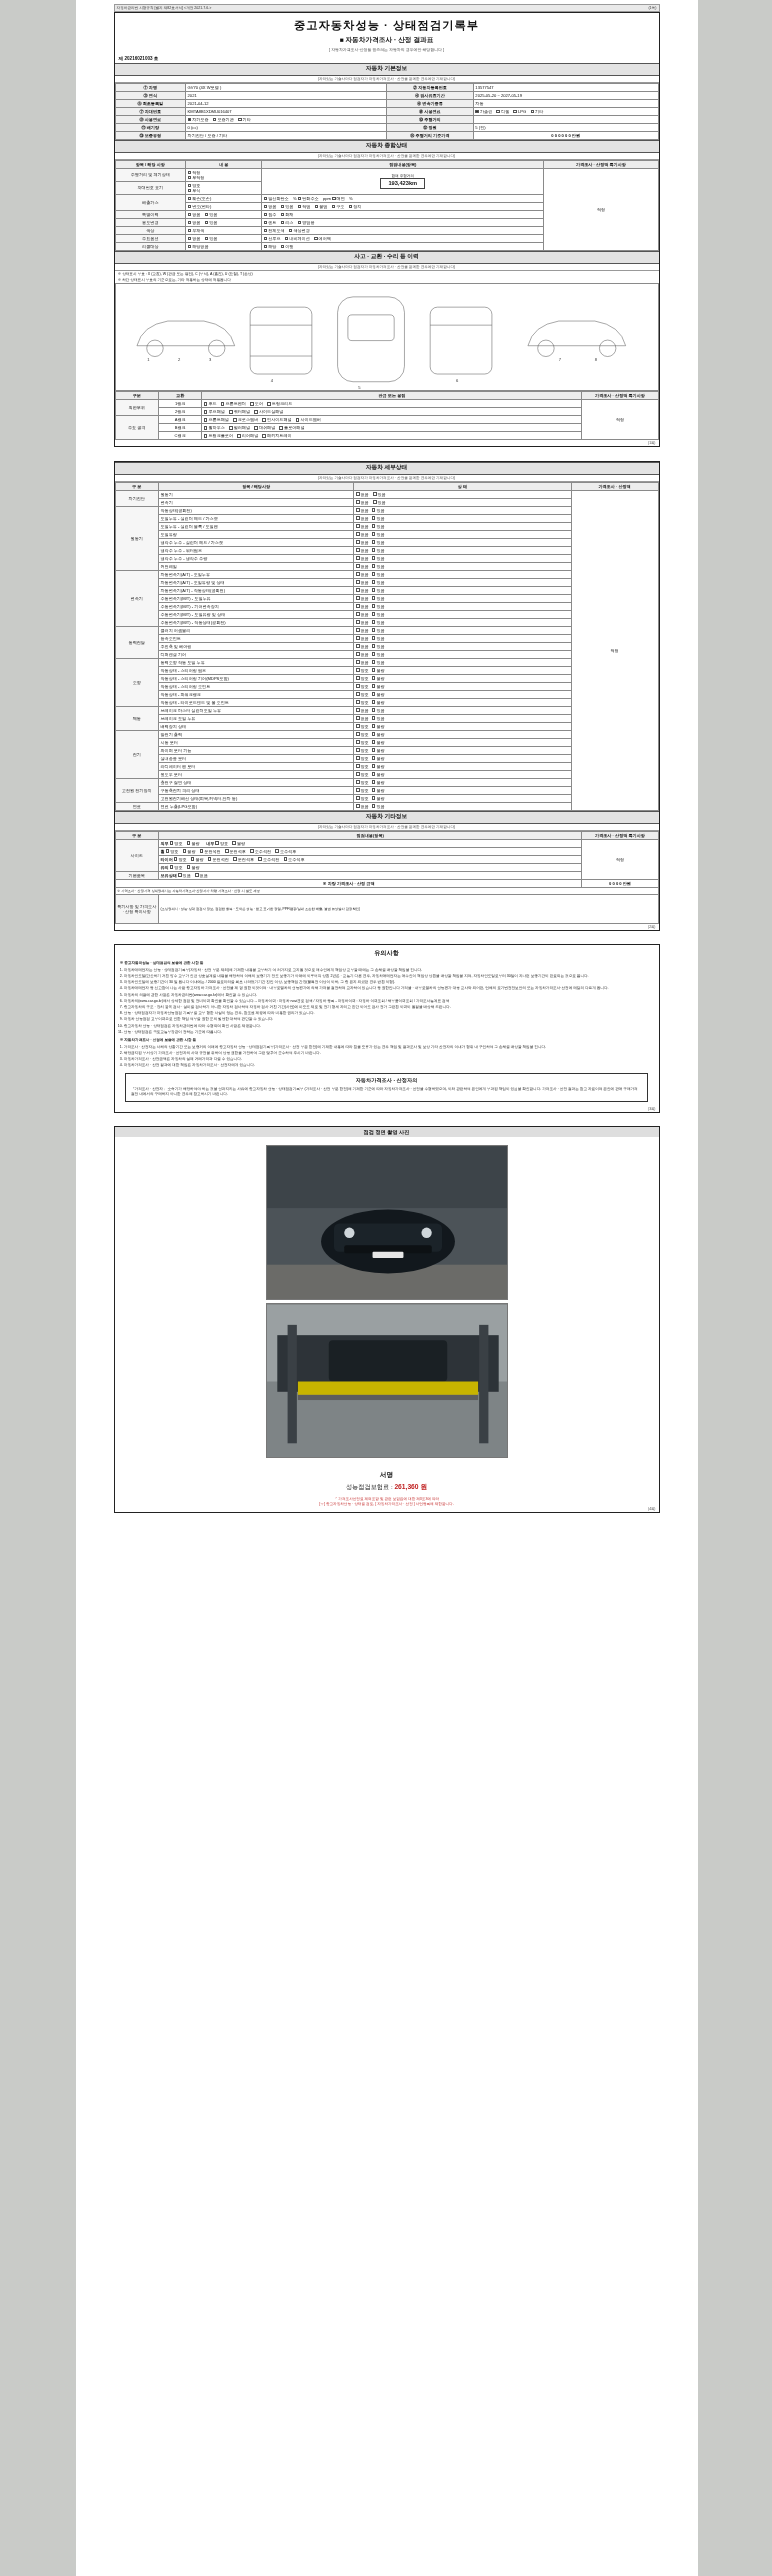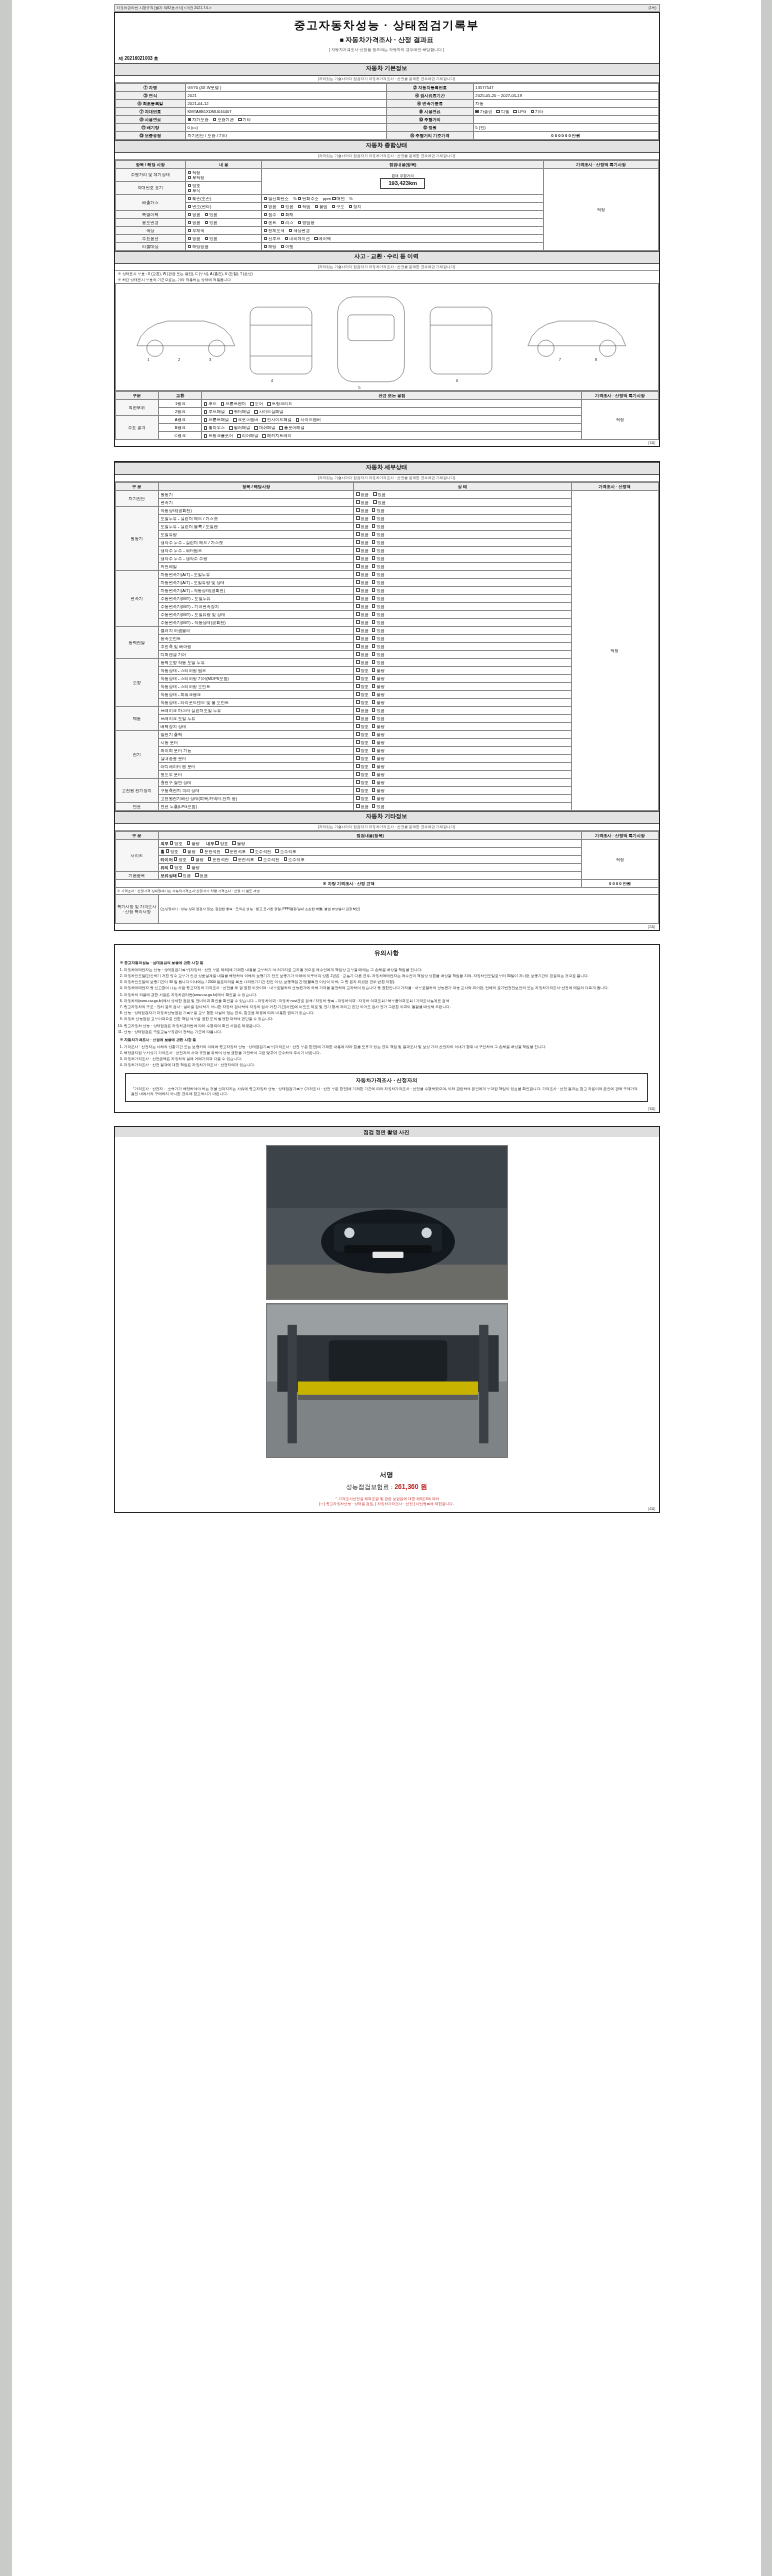--- a/index.html
+++ b/index.html
@@ -66,21 +66,21 @@
   .sign-band { text-align:center; font-weight:bold; font-size:6.7px; padding:4.1px 0 1px; }
   .fee { text-align:center; font-size:6.2px; padding:2.1px 0 4.1px; }
   .fee b { color:#c02020; font-size:6.7px; }
   .redline { text-align:center; color:#c02020; font-size:3.6px; padding:0.5px 0; }
   .hdr-cell { background:#ededed; font-weight:bold; text-align:center; }
   .accentbar { background:#dedede; font-weight:bold; text-align:center; font-size:5.2px; padding:1.5px;}
 </style>
 </head>
 <body>
 
-<div class="page" style="width:749px;height:2576px;">
+<div class="page" style="width:622px;height:2576px;">
 
   <div class="pg1">
     <div class="topbar">
       <span>자동차관리법 시행규칙 [별지 제82호서식] &lt;개정 2021.7.6.&gt;</span>
       <span>(1쪽)</span>
     </div>
 
     <div class="docwrap">
       <div class="titleblock">
         <div class="title-main">중고자동차성능 · 상태점검기록부</div>

